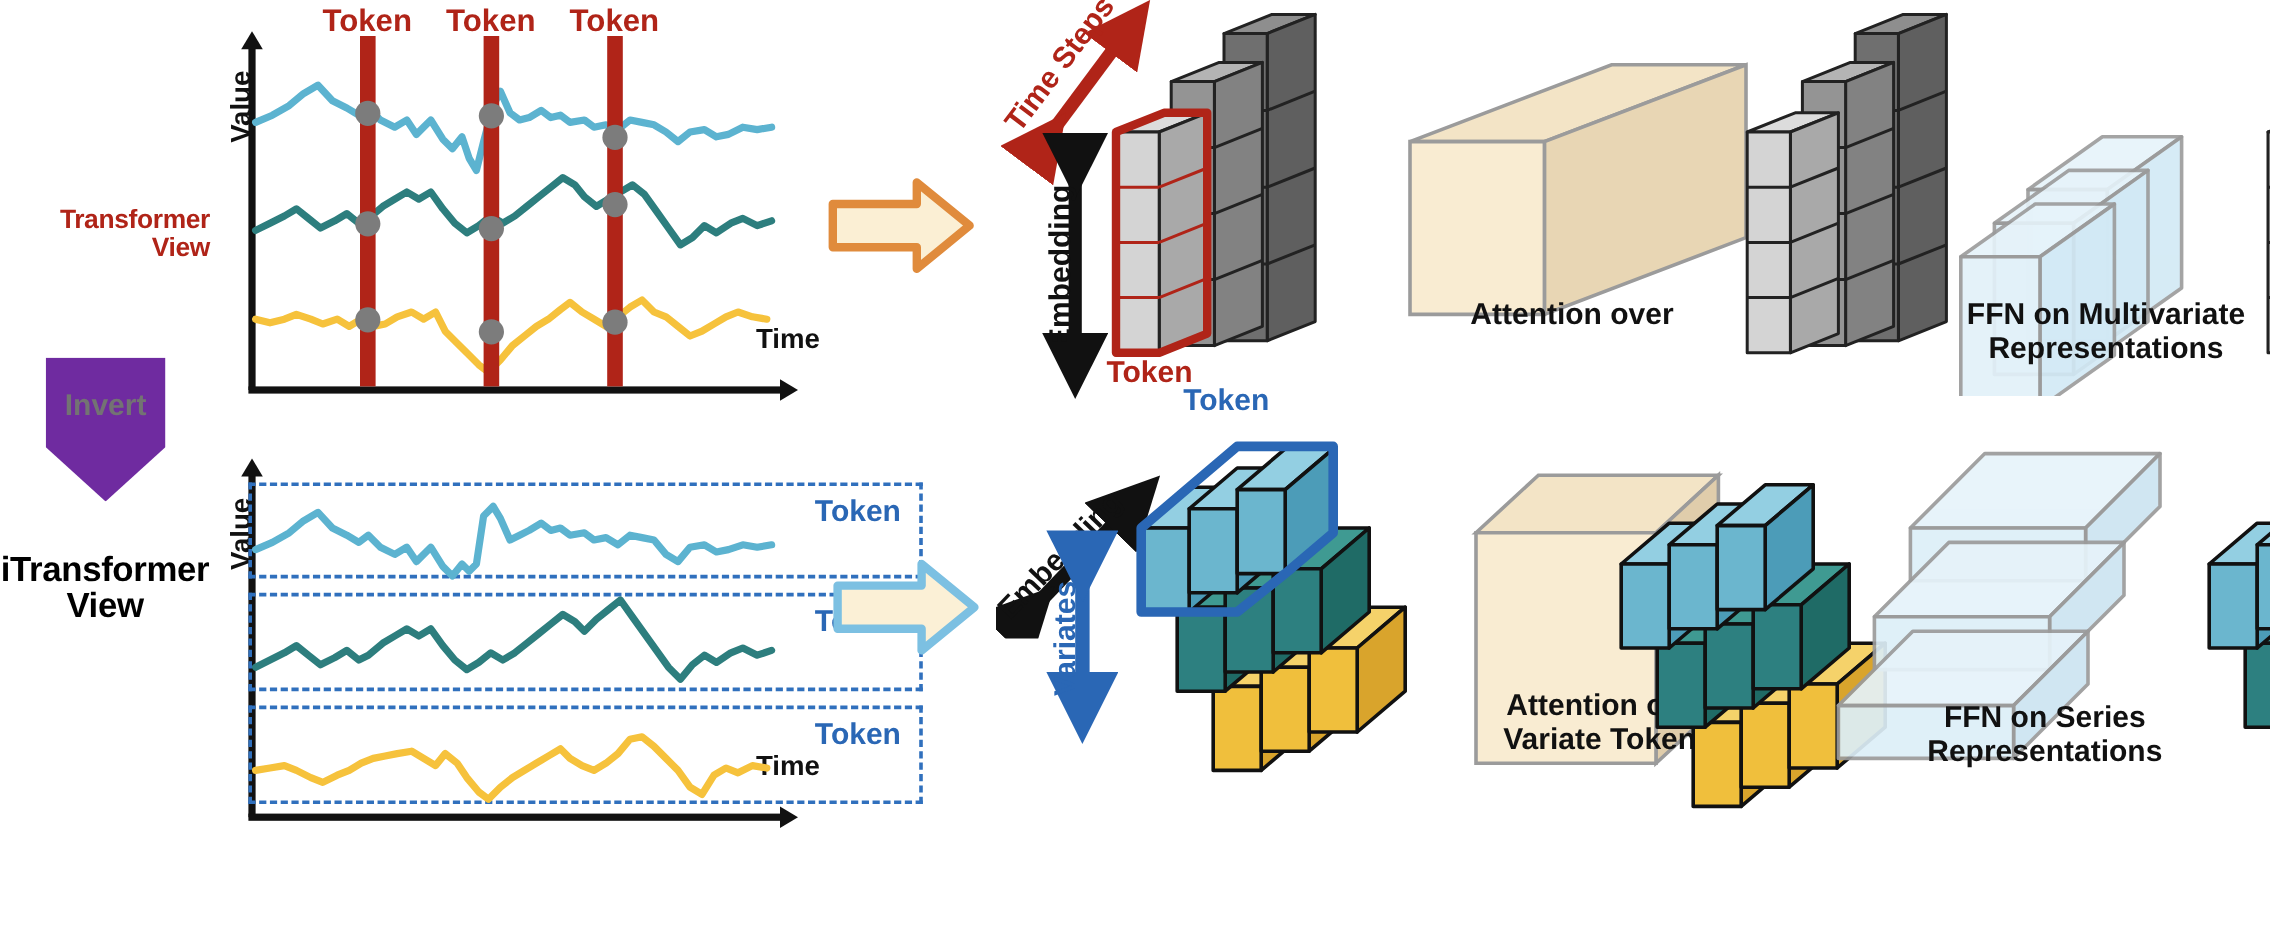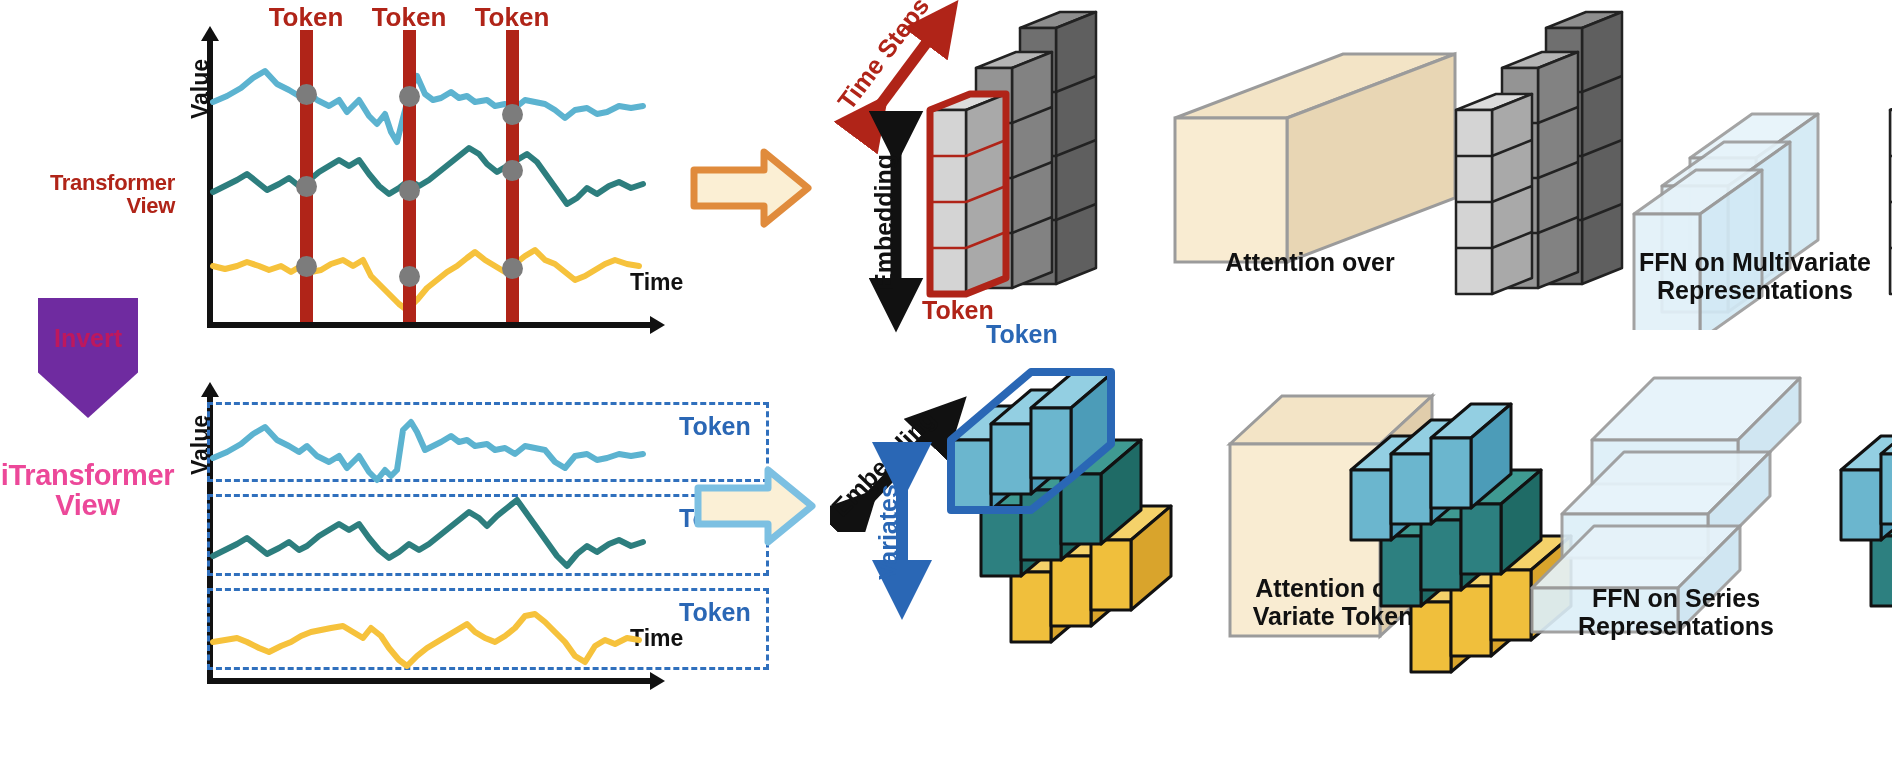--- a/index.html
+++ b/index.html
@@ -5,28 +5,28 @@
   html,body{margin:0;padding:0;background:#fff;}
   body{width:1892px;height:772px;position:relative;overflow:hidden;
        font-family:"Liberation Sans",sans-serif;}
   .abs{position:absolute;}
   .lbl{font-weight:bold;line-height:1.05;letter-spacing:-0.3px;}
 
   
   #transformer-view-label{left:0px;top:135px;width:175px;text-align:right;
      color:#b02418;font-size:22px;margin-top:36px;}
   #itransformer-view-label{left:0px;top:460px;width:175px;text-align:center;
-     color:#ec4899;font-size:29px;}
+     color:#000000;font-size:29px;}
 
   
   #invert-arrow{left:38px;top:298px;width:100px;height:120px;}
   #invert-arrow .shape{width:100px;height:120px;background:#6f2ba0;
      clip-path:polygon(0 0,100% 0,100% 62%,50% 100%,0 62%);}
   #invert-arrow .txt{position:absolute;left:0;top:26px;width:100px;
-     text-align:center;color:#be185d;font-size:25px;font-weight:bold;}
+     text-align:center;color:#737373;font-size:25px;font-weight:bold;}
 
   
   .chartbox{position:absolute;}
   .axis-v{position:absolute;background:#111;width:6px;}
   .axis-h{position:absolute;background:#111;height:6px;}
   .arrowhead-up{position:absolute;width:0;height:0;
      border-left:9px solid transparent;border-right:9px solid transparent;
      border-bottom:15px solid #111;}
   .arrowhead-right{position:absolute;width:0;height:0;
      border-top:9px solid transparent;border-bottom:9px solid transparent;
@@ -438,21 +438,21 @@
 
       <polygon points="52,152 114,90 260,90 198,152" fill="#e6f3fa" opacity="0.92"></polygon>
       <polygon points="198,152 260,90 260,134 198,196" fill="#cde4f1" opacity="0.92"></polygon>
       <polygon points="52,152 198,152 198,196 52,196" fill="#ddeff8" opacity="0.92"></polygon>
 
       <polygon points="22,226 84,164 230,164 168,226" fill="#e6f3fa" opacity="0.92"></polygon>
       <polygon points="168,226 230,164 230,208 168,270" fill="#cde4f1" opacity="0.92"></polygon>
       <polygon points="22,226 168,226 168,270 22,270" fill="#ddeff8" opacity="0.92"></polygon>
     </g>
   </svg>
-  <div class="caption" style="left:686px;top:272px;width:320px;">
+  <div class="caption" style="left:714px;top:272px;width:320px;">
     <div>FFN on Series</div>
     <div>Representations</div>
   </div>
 
   <svg style="position:absolute;left:985px;top:60px;width:320px;height:330px;">
     <g stroke="#111" stroke-width="3" stroke-linejoin="round">
       <polygon points="86,230 126,196 166,196 126,230" fill="#f5d26a"></polygon>
       <polygon points="126,230 166,196 166,266 126,300" fill="#d9a42c"></polygon>
       <polygon points="86,230 126,230 126,300 86,300" fill="#f0bf3c"></polygon>
       <polygon points="126,214 166,180 206,180 166,214" fill="#f5d26a"></polygon>

